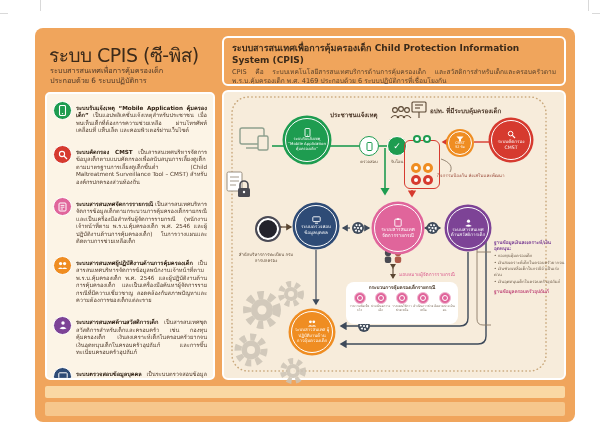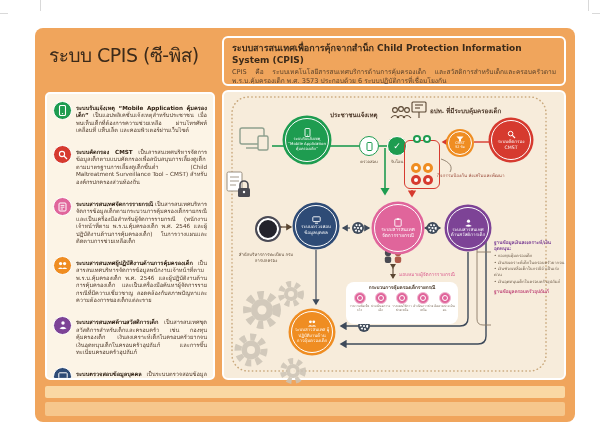--- a/index.html
+++ b/index.html
@@ -61,20 +61,24 @@
   <div class="crop" style="left:40px;top:0;width:1px;height:11px;"></div>
   <div class="crop" style="left:0;top:13px;width:8px;height:1px;"></div>
   <div class="crop" style="left:588px;top:0;width:1px;height:11px;"></div>
   <div class="crop" style="left:592px;top:13px;width:8px;height:1px;"></div>
 
   <div class="frame"></div>
   <div class="stripe1"></div>
   <div class="stripe2"></div>
 
   <div class="ltitle">ระบบ CPIS (ซี-พิส)</div>
+  <div class="lsub">
+    <div>ระบบสารสนเทศเพื่อการคุ้มครองเด็ก</div>
+    <div>ประกอบด้วย 6 ระบบปฏิบัติการ</div>
+  </div>
 
   <div class="leftcard">
     <div class="item">
       <div class="iico" style="background:#1e9c50;">
         <svg width="9" height="11" viewBox="0 0 9 11">
             <rect x="1.5" y="0.5" width="6" height="10" rx="1.2" fill="none" stroke="#fff" stroke-width="1.1"></rect>
             <circle cx="4.5" cy="8.6" r="0.7" fill="#fff"></circle>
           </svg>
       </div>
       <p class="itxt"><b>ระบบรับแจ้งเหตุ “Mobile Application คุ้มครองเด็ก”</b> <span>เป็นแอปพลิเคชั่นแจ้งเหตุสำหรับประชาชน เมื่อพบเห็นเด็กที่ต้องการความช่วยเหลือ ผ่านโทรศัพท์เคลื่อนที่ แท็บเล็ต และคอมพิวเตอร์ผ่านเว็บไซต์</span></p>
@@ -125,22 +129,22 @@
             <rect x="0.8" y="0.8" width="8.4" height="5.6" rx="0.8" fill="none" stroke="#fff" stroke-width="1"></rect>
             <line x1="3.4" y1="8.2" x2="6.6" y2="8.2" stroke="#fff" stroke-width="1"></line>
             <line x1="5" y1="6.4" x2="5" y2="8.2" stroke="#fff" stroke-width="1"></line>
           </svg>
       </div>
       <p class="itxt"><b>ระบบตรวจสอบข้อมูลบุคคล</b> <span>เป็นระบบตรวจสอบข้อมูลเด็กจากสำนักบริหารการทะเบียน กรมการปกครอง เพื่อให้ผู้จัดการรายกรณีมีข้อมูลเบื้องต้นเกี่ยวกับเด็ก โดยมีการกำหนดสิทธิการเข้าถึงข้อมูลหลายชั้นความลับ</span></p>
     </div>
   </div>
 
   <div class="rheader">
-    <div class="t">ระบบสารสนเทศเพื่อการคุ้กจากสำน็ก Child Protection Information System (CPIS)</div>
-    <div class="d">CPIS คือ ระบบเทคโนโลยีสารสนเทศบริการด้านการคุ้มครองเด็ก และสวัสดิการสำหรับเด็กและครอบครัวตาม พ.ร.บ.คุ้มครองเด็ก พ.ศ. 3573 ประกอบด้วย 6 ระบบปฏิบัติการที่เชื่อมโยงกัน</div>
+    <div class="t">ระบบสารสนเทศเพื่อการคุ้มครองเด็ก Child Protection Information System (CPIS)</div>
+    <div class="d">CPIS คือ ระบบเทคโนโลยีสารสนเทศบริการด้านการคุ้มครองเด็ก และสวัสดิการสำหรับเด็กและครอบครัวตาม พ.ร.บ.คุ้มครองเด็ก พ.ศ. 4169 ประกอบด้วย 6 ระบบปฏิบัติการที่เชื่อมโยงกัน</div>
   </div>
 
   <div class="panel"></div>
 
   <svg class="abs" style="left:0;top:0;z-index:2;pointer-events:none;" width="600" height="434" viewBox="0 0 600 434">
     <defs>
       <marker id="ag" markerWidth="6" markerHeight="6" refX="4" refY="3" orient="auto">
           <path d="M0,0 L5,3 L0,6 Z" fill="#1e9c50"></path>
         </marker>
       <marker id="ar" markerWidth="6" markerHeight="6" refX="4" refY="3" orient="auto">

